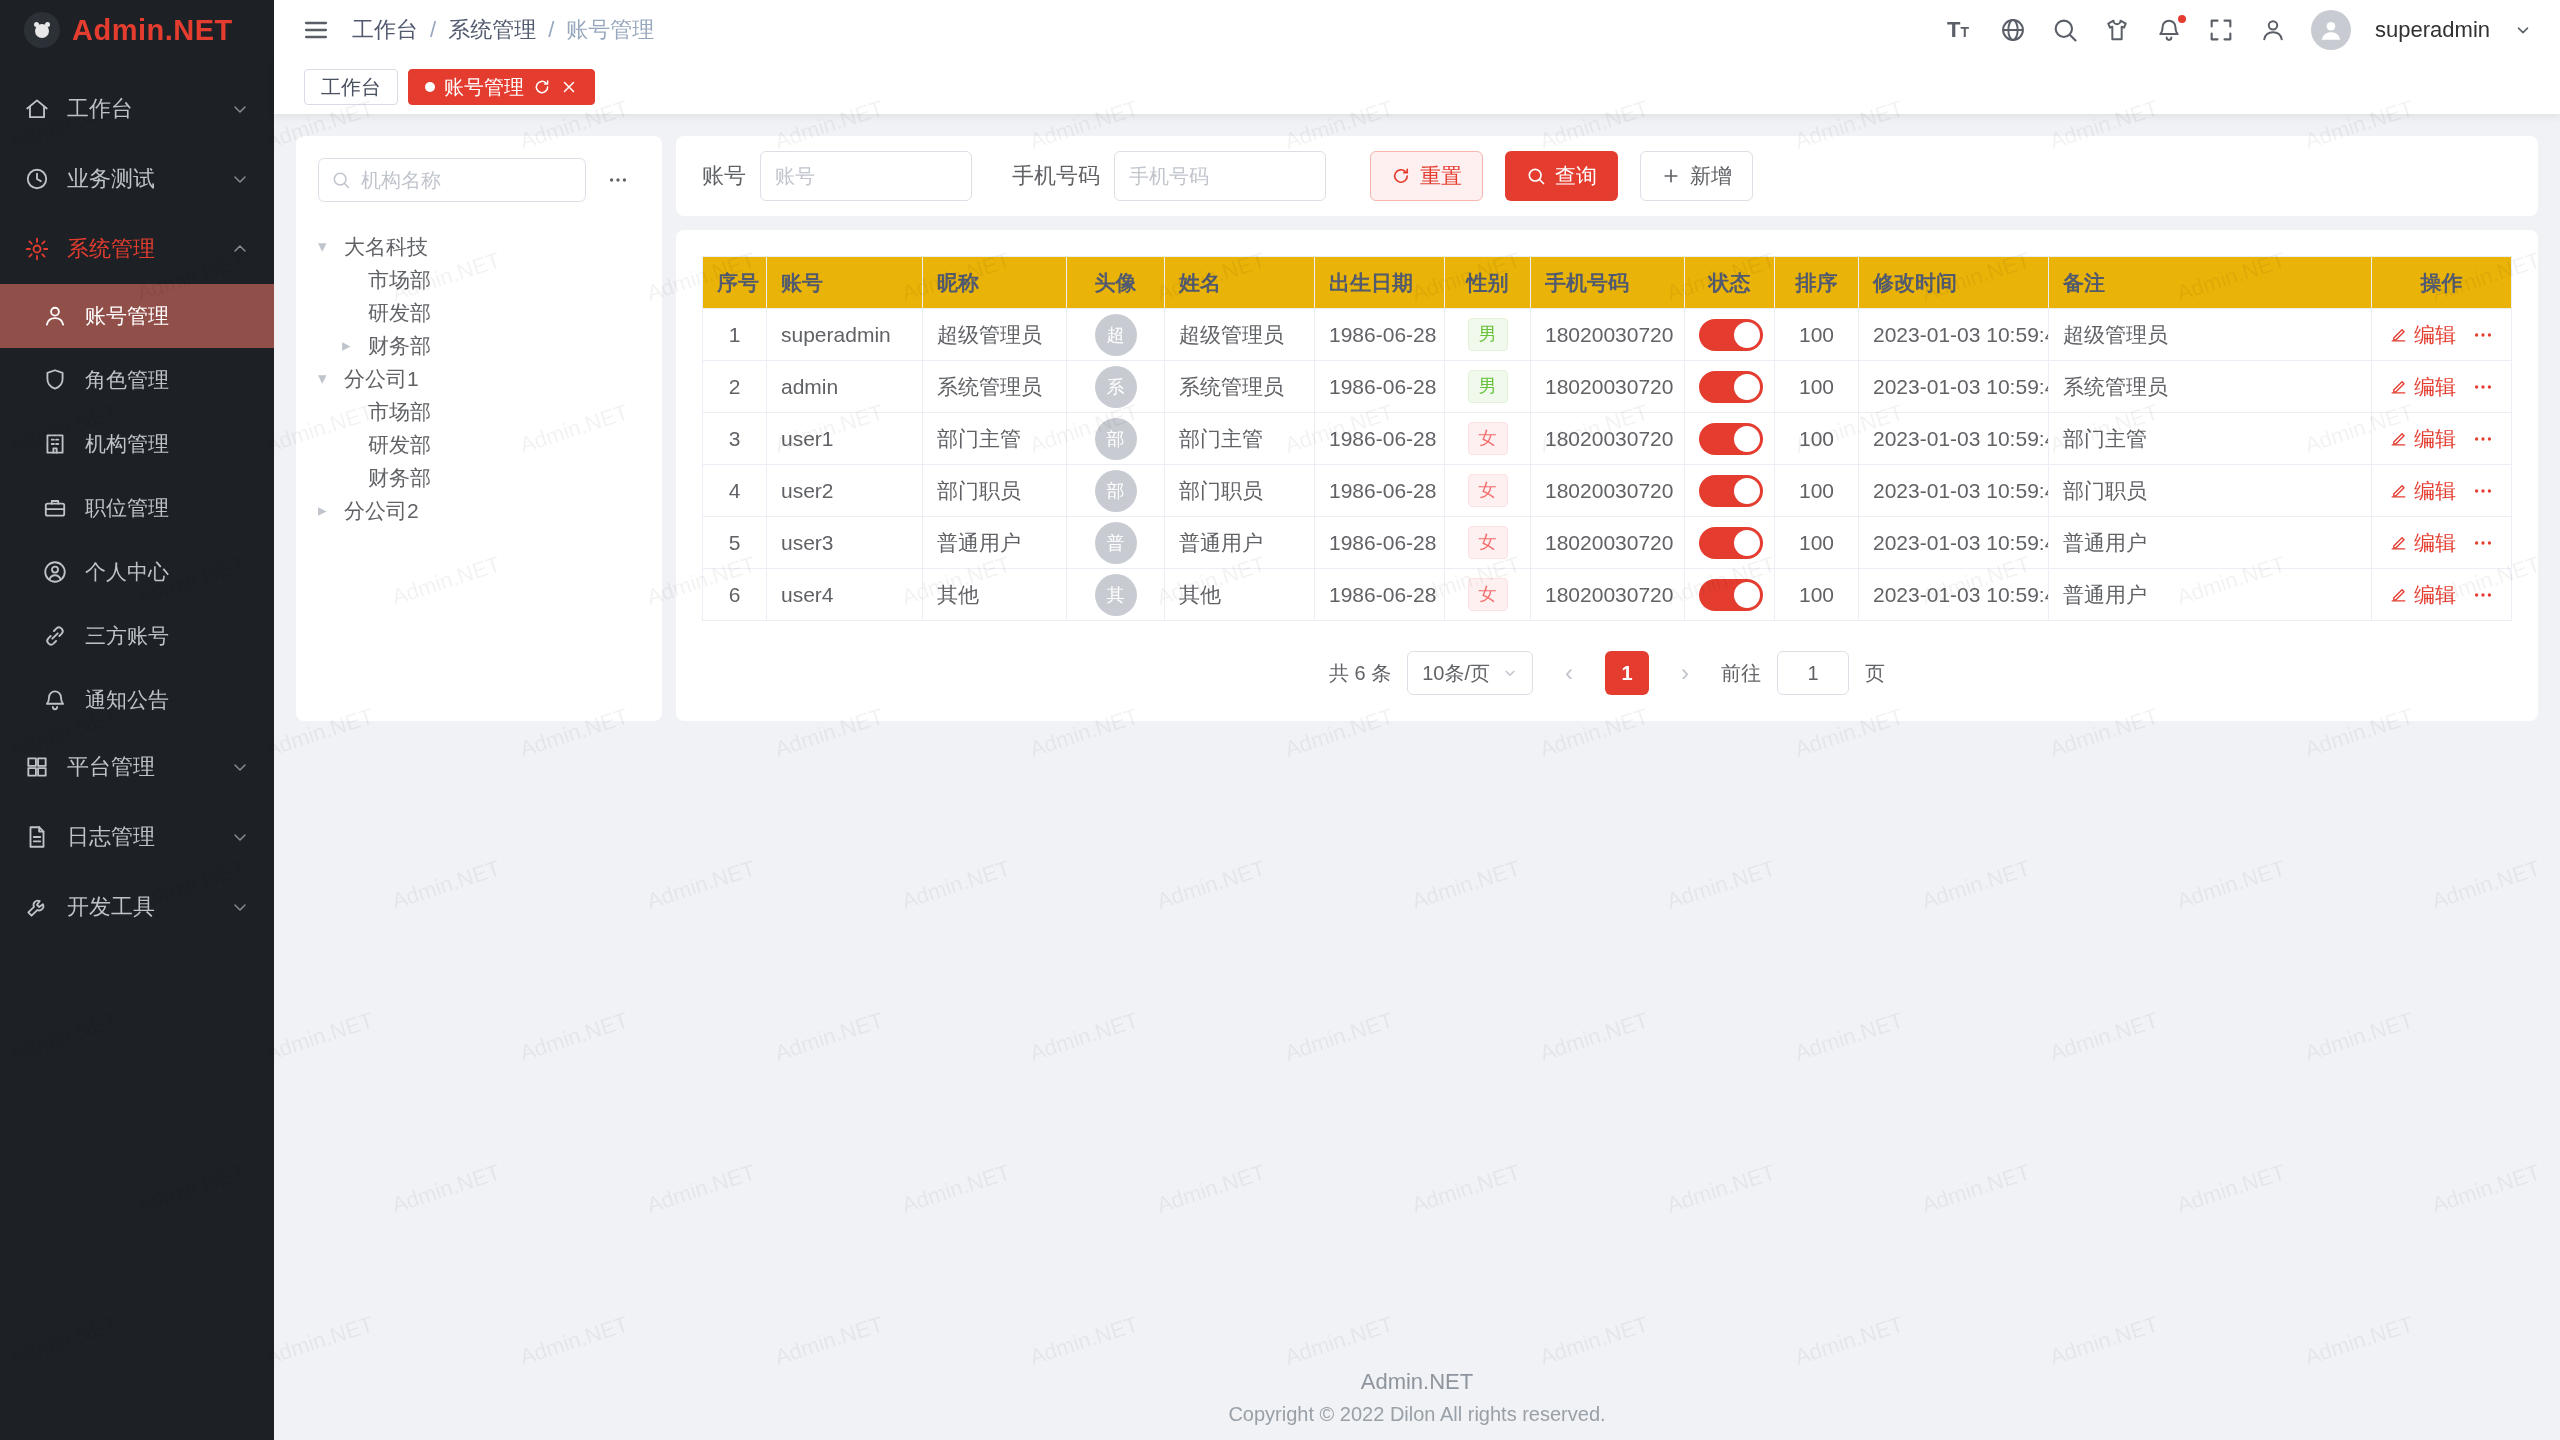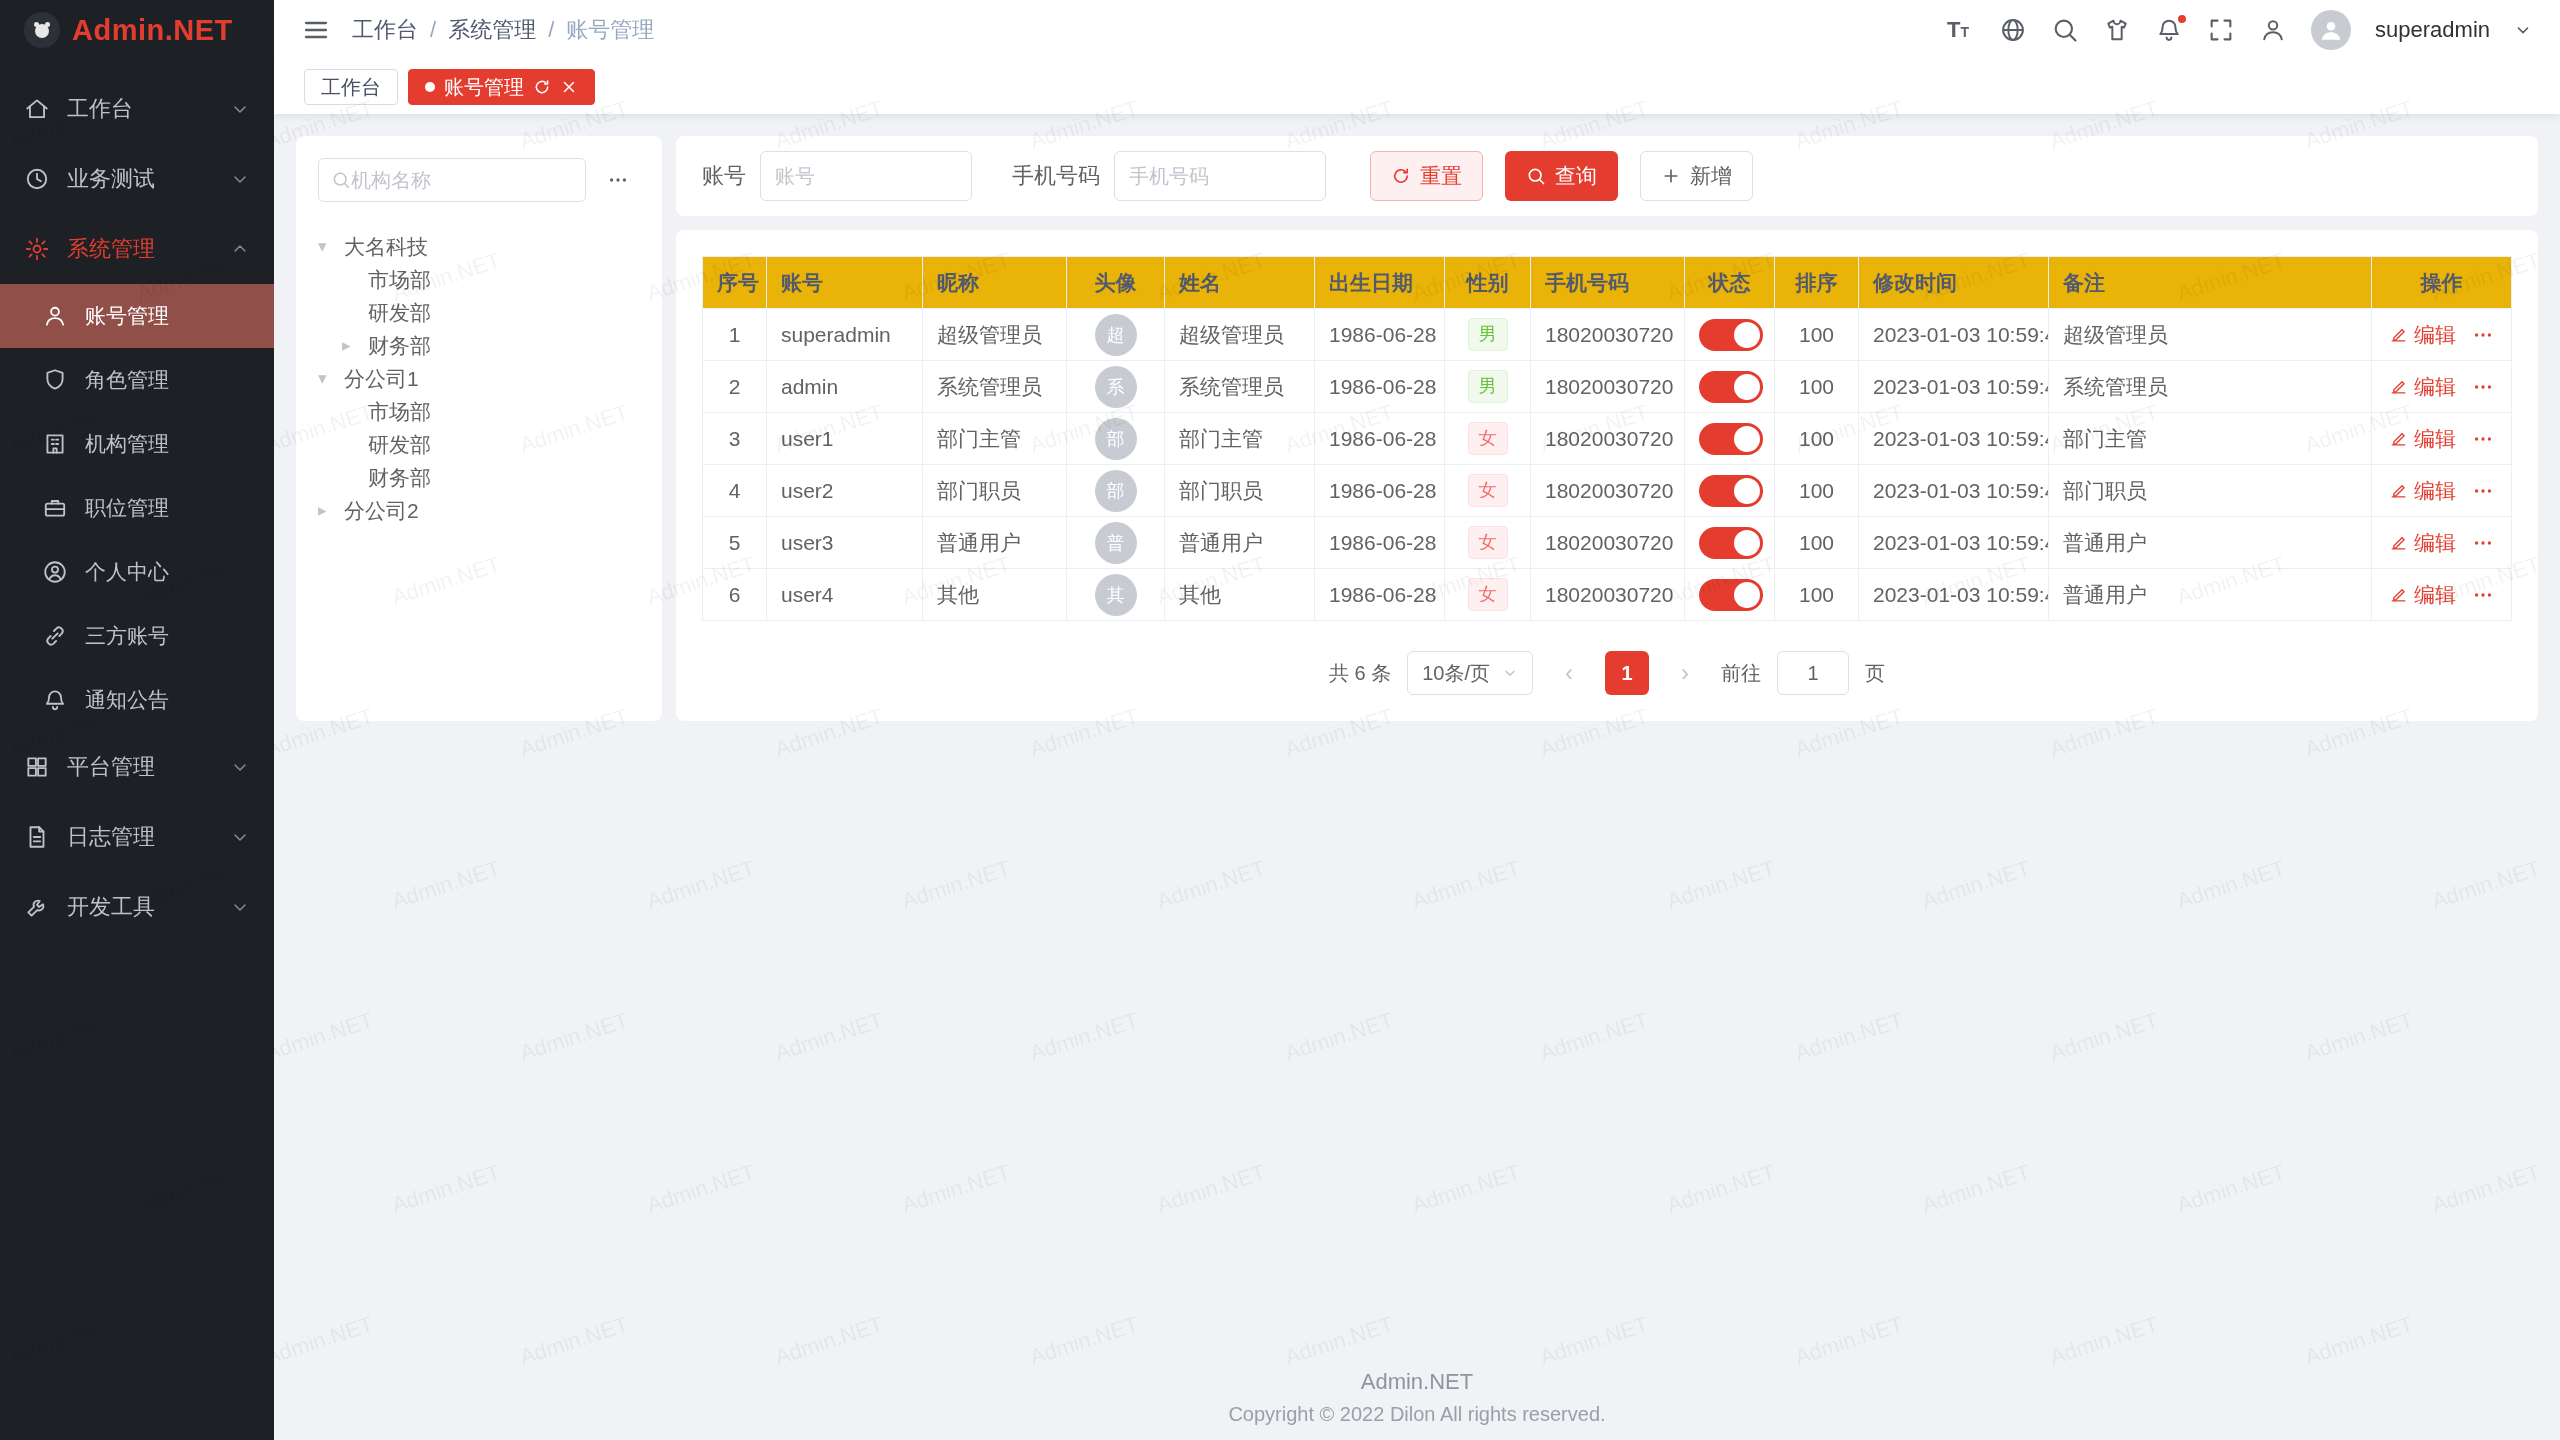--- a/index.html
+++ b/index.html
@@ -48,21 +48,21 @@
   .tab-dot { width:10px; height:10px; border-radius:50%; background:#fff; }
   .tab-ic { width:18px; height:18px; }
 
   
   .main { position:absolute; left:274px; top:114px; right:0; bottom:0; padding:22px; }
   .main-inner { display:flex; gap:14px; align-items:stretch; }
   .card { background:#fff; border-radius:8px; }
 
   .tree-card { width:366px; flex:none; padding:22px; }
   .tree-top { display:flex; gap:10px; align-items:center; }
-  .tree-search { flex:1; height:44px; border:1px solid var(--border); border-radius:6px; display:flex; align-items:center; padding:0 12px; gap:0; }
+  .tree-search { flex:1; height:44px; border:1px solid var(--border); border-radius:6px; display:flex; align-items:center; padding:0 12px; gap:10px; }
   .tree-search .s-ic { width:20px; height:20px; color:#c0c4cc; flex:none; }
   .tree-search input { border:none; outline:none; width:100%; font-size:20px; color:#606266; font-family:inherit; }
   .tree-search input::placeholder { color:#c0c4cc; }
   .more-btn { width:44px; height:44px; border-radius:6px; display:flex; align-items:center; justify-content:center; color:#606266; cursor:pointer; }
   .more-btn .mi { width:22px; height:22px; }
   .tree { margin-top:28px; font-size:21px; color:#606266; }
   .tree-row { display:flex; align-items:center; height:33px; cursor:pointer; }
   .tree-caret { width:26px; color:#c0c4cc; font-size:17px; flex:none; }
   .tree-row.child { padding-left:24px; }
 

